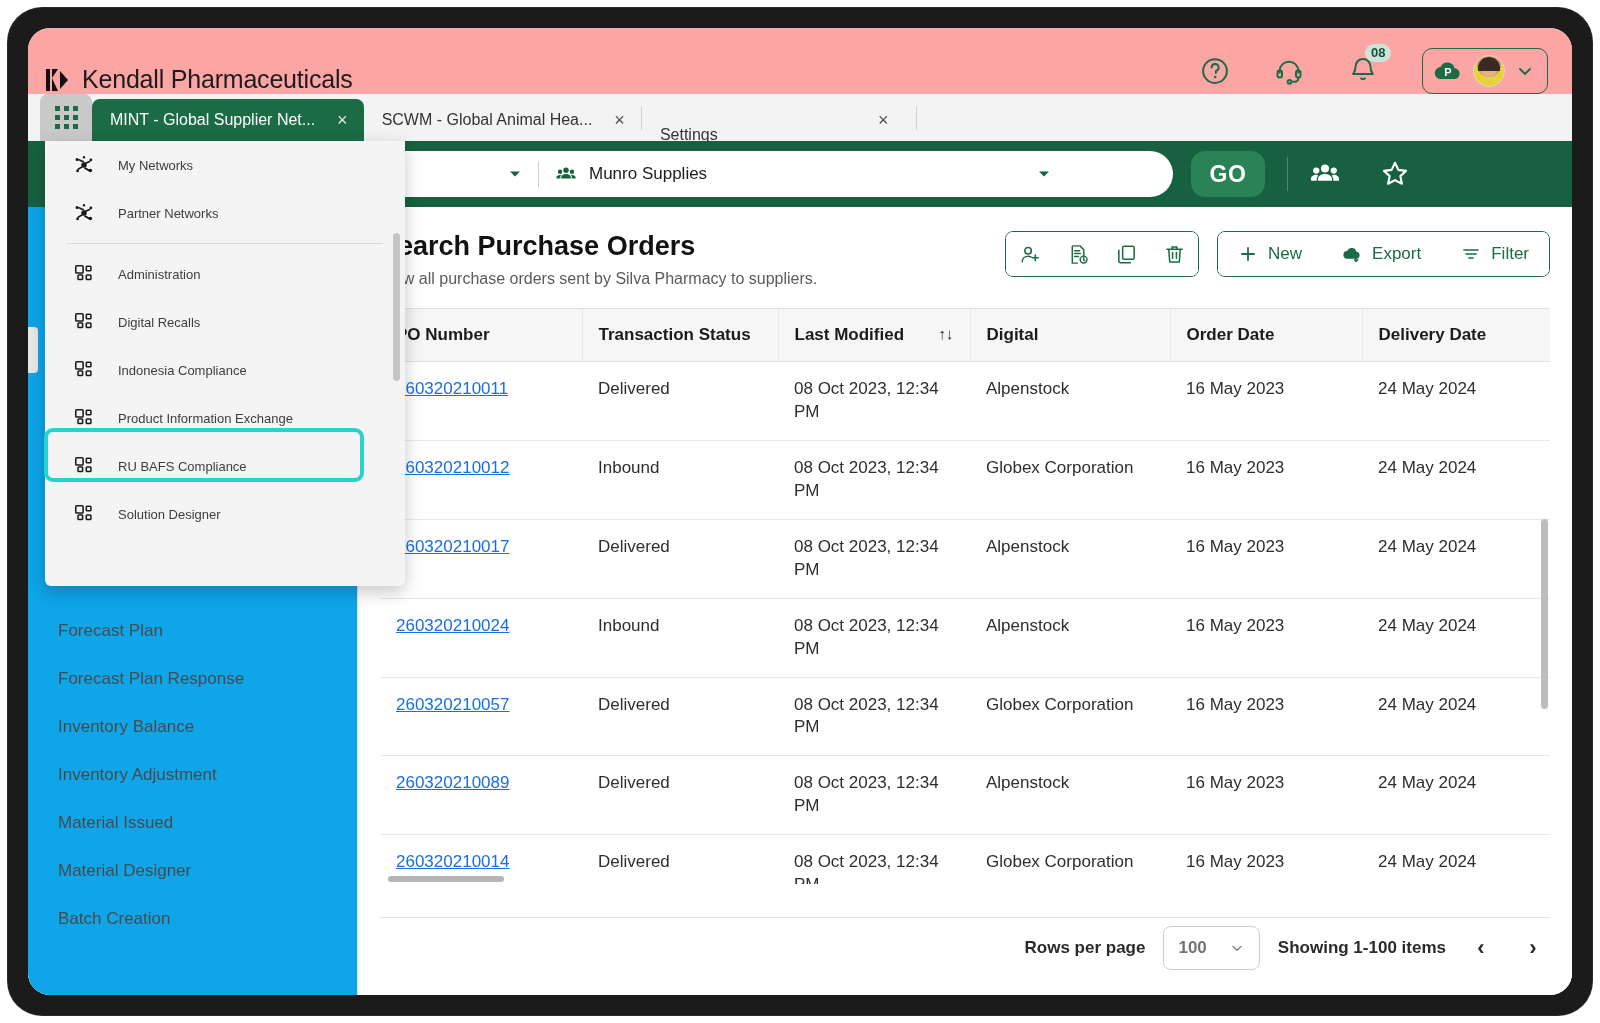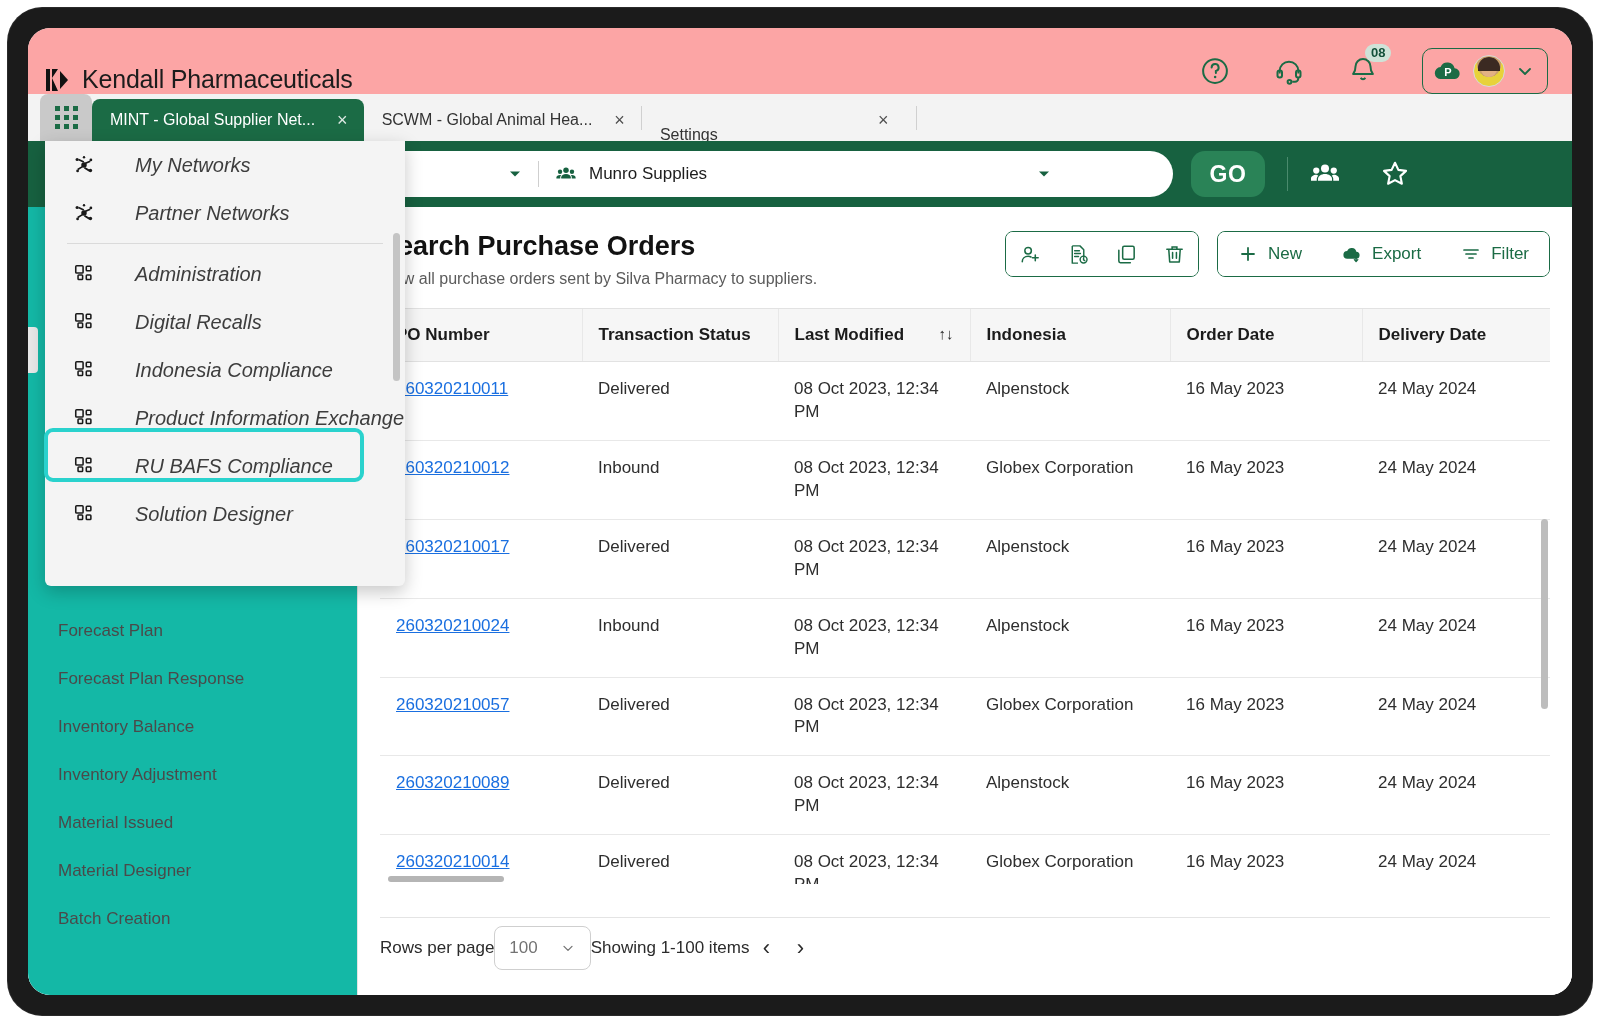--- a/index.html
+++ b/index.html
@@ -141,21 +141,21 @@
   #star-icon { margin-left: 40px; }
 
   
   #content {
     position: absolute; left: 0; top: 179px;
     width: 100%; height: 788px; background: #fff;
   }
   #left-rail {
     position: absolute; left: 0; top: 0;
     width: 330px; height: 100%;
-    background: #14b8a6;
+    background: #0ea5e9;
     border-right: 1px solid #e4e4e4;
   }
   #rail-handle{
     position:absolute; left:0; top:120px;
     width:10px; height:46px; background:#e8e8e8; border-radius:0 4px 4px 0;
   }
   .rail-item {
     height: 48px; display: flex; align-items: center;
     padding-left: 30px; font-size: 17px; color: #4a4a4a; cursor: pointer;
   }
@@ -220,21 +220,21 @@
   #h-scroll {
     position: absolute; left: 8px; bottom: 2px;
     width: 116px; height: 6px; background: #b5b5b5; border-radius: 4px;
     cursor: pointer;
   }
 
   
   #pagination {
     position: absolute; left: 22px; right: 22px; bottom: 18px;
     height: 60px; border-top: 1px solid #e4e4e4;
-    display: flex; align-items: center; 
+    display: flex; align-items: center; justify-content: flex-end; gap: 18px; font-weight: bold;
   }
   #rows-label { font-size: 17px; color: #2b2b2b; }
   #rows-select {
     display: flex; align-items: center; gap: 22px;
     border: 1px solid #cfcfcf; border-radius: 8px;
     height: 44px; padding: 0 14px; cursor: pointer;
     font-size: 17px; color: #737373;
   }
   #showing { font-size: 17px; color: #2b2b2b; }
   .pg-arrow {
@@ -247,22 +247,22 @@
   #app-menu {
     position: absolute; left: 17px; top: 113px;
     width: 360px; height: 445px;
     background: #f4f4f4;
     border-radius: 0 0 6px 6px;
     box-shadow: 0 6px 18px rgba(0,0,0,.22);
     z-index: 40; overflow: hidden;
   }
   .menu-item {
     height: 48px; display: flex; align-items: center;
-    gap: 40px; padding-left: 28px;
-    font-size: 20px; color: #3d3d3d; cursor: pointer; font-style: italic;
+    gap: 23px; padding-left: 28px;
+    font-size: 13px; color: #3d3d3d; cursor: pointer;
   }
   .menu-item svg { width: 22px; height: 22px; flex: none; color: #1a1a1a; }
   .menu-sep { height: 1px; background: #dadada; margin: 6px 22px; }
   #menu-scroll {
     position: absolute; right: 5px; top: 92px;
     width: 7px; height: 148px; background: #c4c4c4; border-radius: 4px;
     cursor: pointer;
   }
   #menu-highlight {
     position: absolute; left: 16px; top: 400px;
@@ -499,21 +499,21 @@
                 <col class="c6">
               </colgroup>
           <thead>
             <tr>
               <th><span>PO Number</span></th>
               <th><span>Transaction Status</span></th>
               <th>
                 <span>Last Modified</span>
                 <span class="sort-ico">↑↓</span>
               </th>
-              <th><span>Indonesia</span></th>
+              <th><span>Digital</span></th>
               <th><span>Order Date</span></th>
               <th><span>Delivery Date</span></th>
             </tr>
           </thead>
           <tbody id="table-body">
                 <tr>
                   <td class="po"><a>260320210011</a></td>
                   <td>Delivered</td>
                   <td>08 Oct 2023, 12:34 PM</td>
                   <td>Alpenstock</td>

